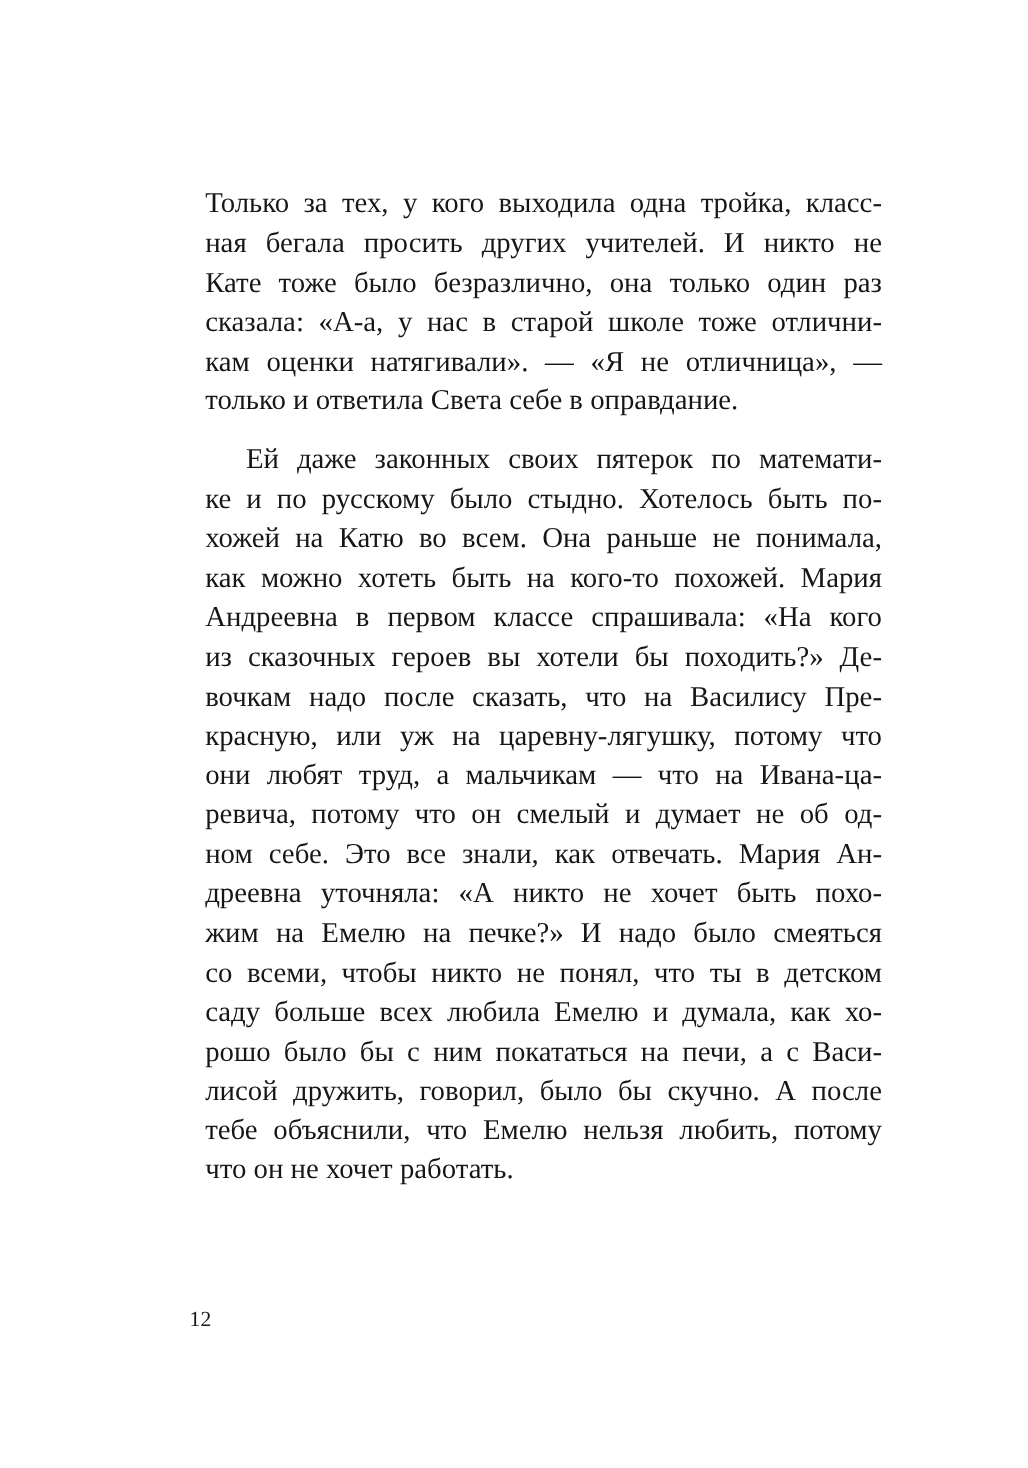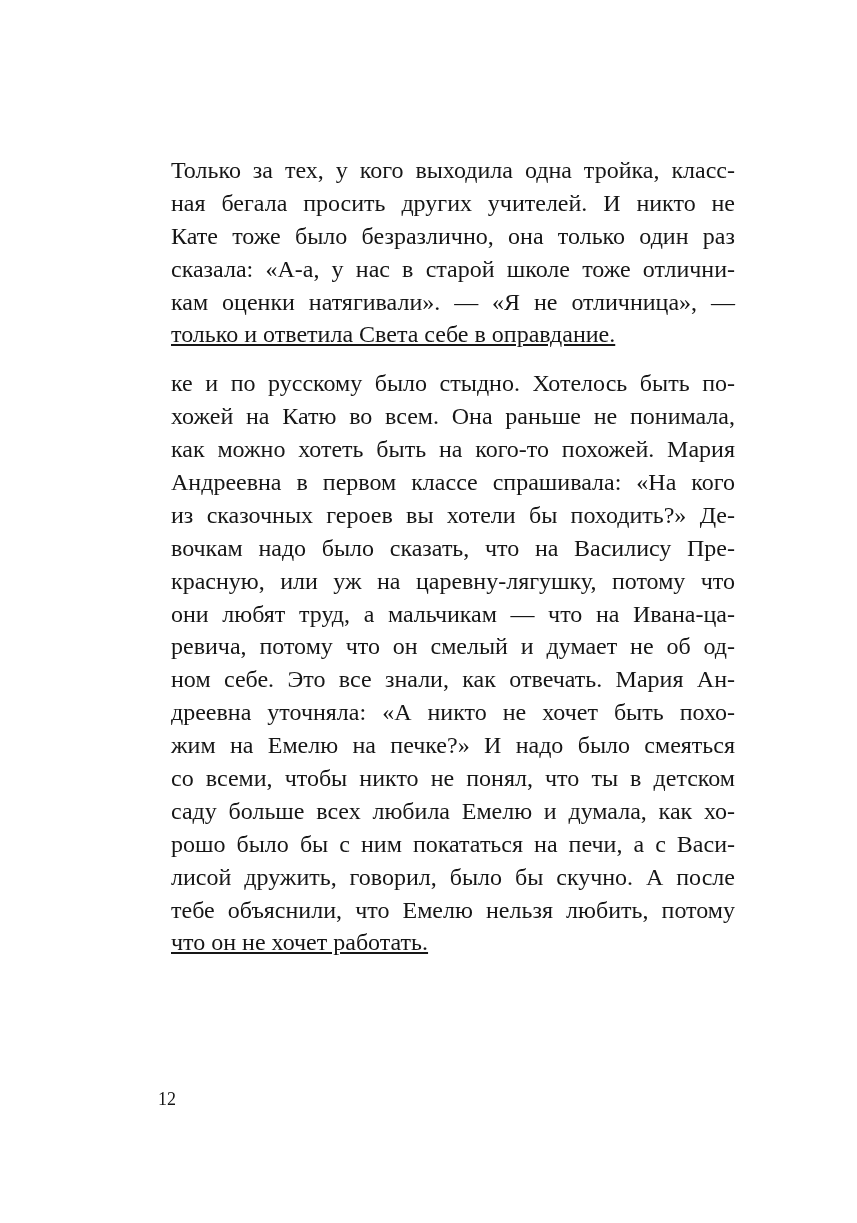--- a/index.html
+++ b/index.html
@@ -34,21 +34,20 @@
   }
   .line {
     text-align: justify;
     text-align-last: justify;
     height: 32.9px;
     overflow: visible;
     white-space: nowrap;
   }
   .line.last {
     text-align-last: left;
-    text-decoration: underline;
   }
   .paragraph.indent .line.first {
     padding-left: 34px;
   }
   .page-number {
     position: absolute;
     left: 158px;
     top: 1083px;
     font-size: 18px;
     line-height: 32px;
@@ -61,26 +60,27 @@
   <div class="text-block" id="text-block">
       <div class="paragraph">
         <div class="line first">Только за тех, у кого выходила одна тройка, класс-</div>
         <div class="line">ная бегала просить других учителей. И никто не</div>
         <div class="line">Кате тоже было безразлично, она только один раз</div>
         <div class="line">сказала: «А-а, у нас в старой школе тоже отлични-</div>
         <div class="line">кам оценки натягивали». —  «Я не отличница», —</div>
         <div class="line last">только и ответила Света себе в оправдание.</div>
       </div>
       <div class="paragraph indent">
+        <div class="line first">Ей даже законных своих пятерок по математи-</div>
         <div class="line">ке и по русскому было стыдно. Хотелось быть по-</div>
         <div class="line">хожей на Катю во всем. Она раньше не понимала,</div>
         <div class="line">как можно хотеть быть на кого-то похожей. Мария</div>
         <div class="line">Андреевна в первом классе спрашивала: «На кого</div>
         <div class="line">из сказочных героев вы хотели бы походить?» Де-</div>
-        <div class="line">вочкам надо было сказать, что на Василису Пре-</div>
+        <div class="line">вочкам надо после сказать, что на Василису Пре-</div>
         <div class="line">красную, или уж на царевну-лягушку, потому что</div>
         <div class="line">они любят труд, а мальчикам — что на Ивана-ца-</div>
         <div class="line">ревича, потому что он смелый и думает не об од-</div>
         <div class="line">ном себе. Это все знали, как отвечать. Мария Ан-</div>
         <div class="line">дреевна уточняла: «А никто не хочет быть похо-</div>
         <div class="line">жим на Емелю на печке?» И надо было смеяться</div>
         <div class="line">со всеми, чтобы никто не понял, что ты в детском</div>
         <div class="line">саду больше всех любила Емелю и думала, как хо-</div>
         <div class="line">рошо было бы с ним покататься на печи, а с Васи-</div>
         <div class="line">лисой дружить, говорил, было бы скучно. А после</div>

